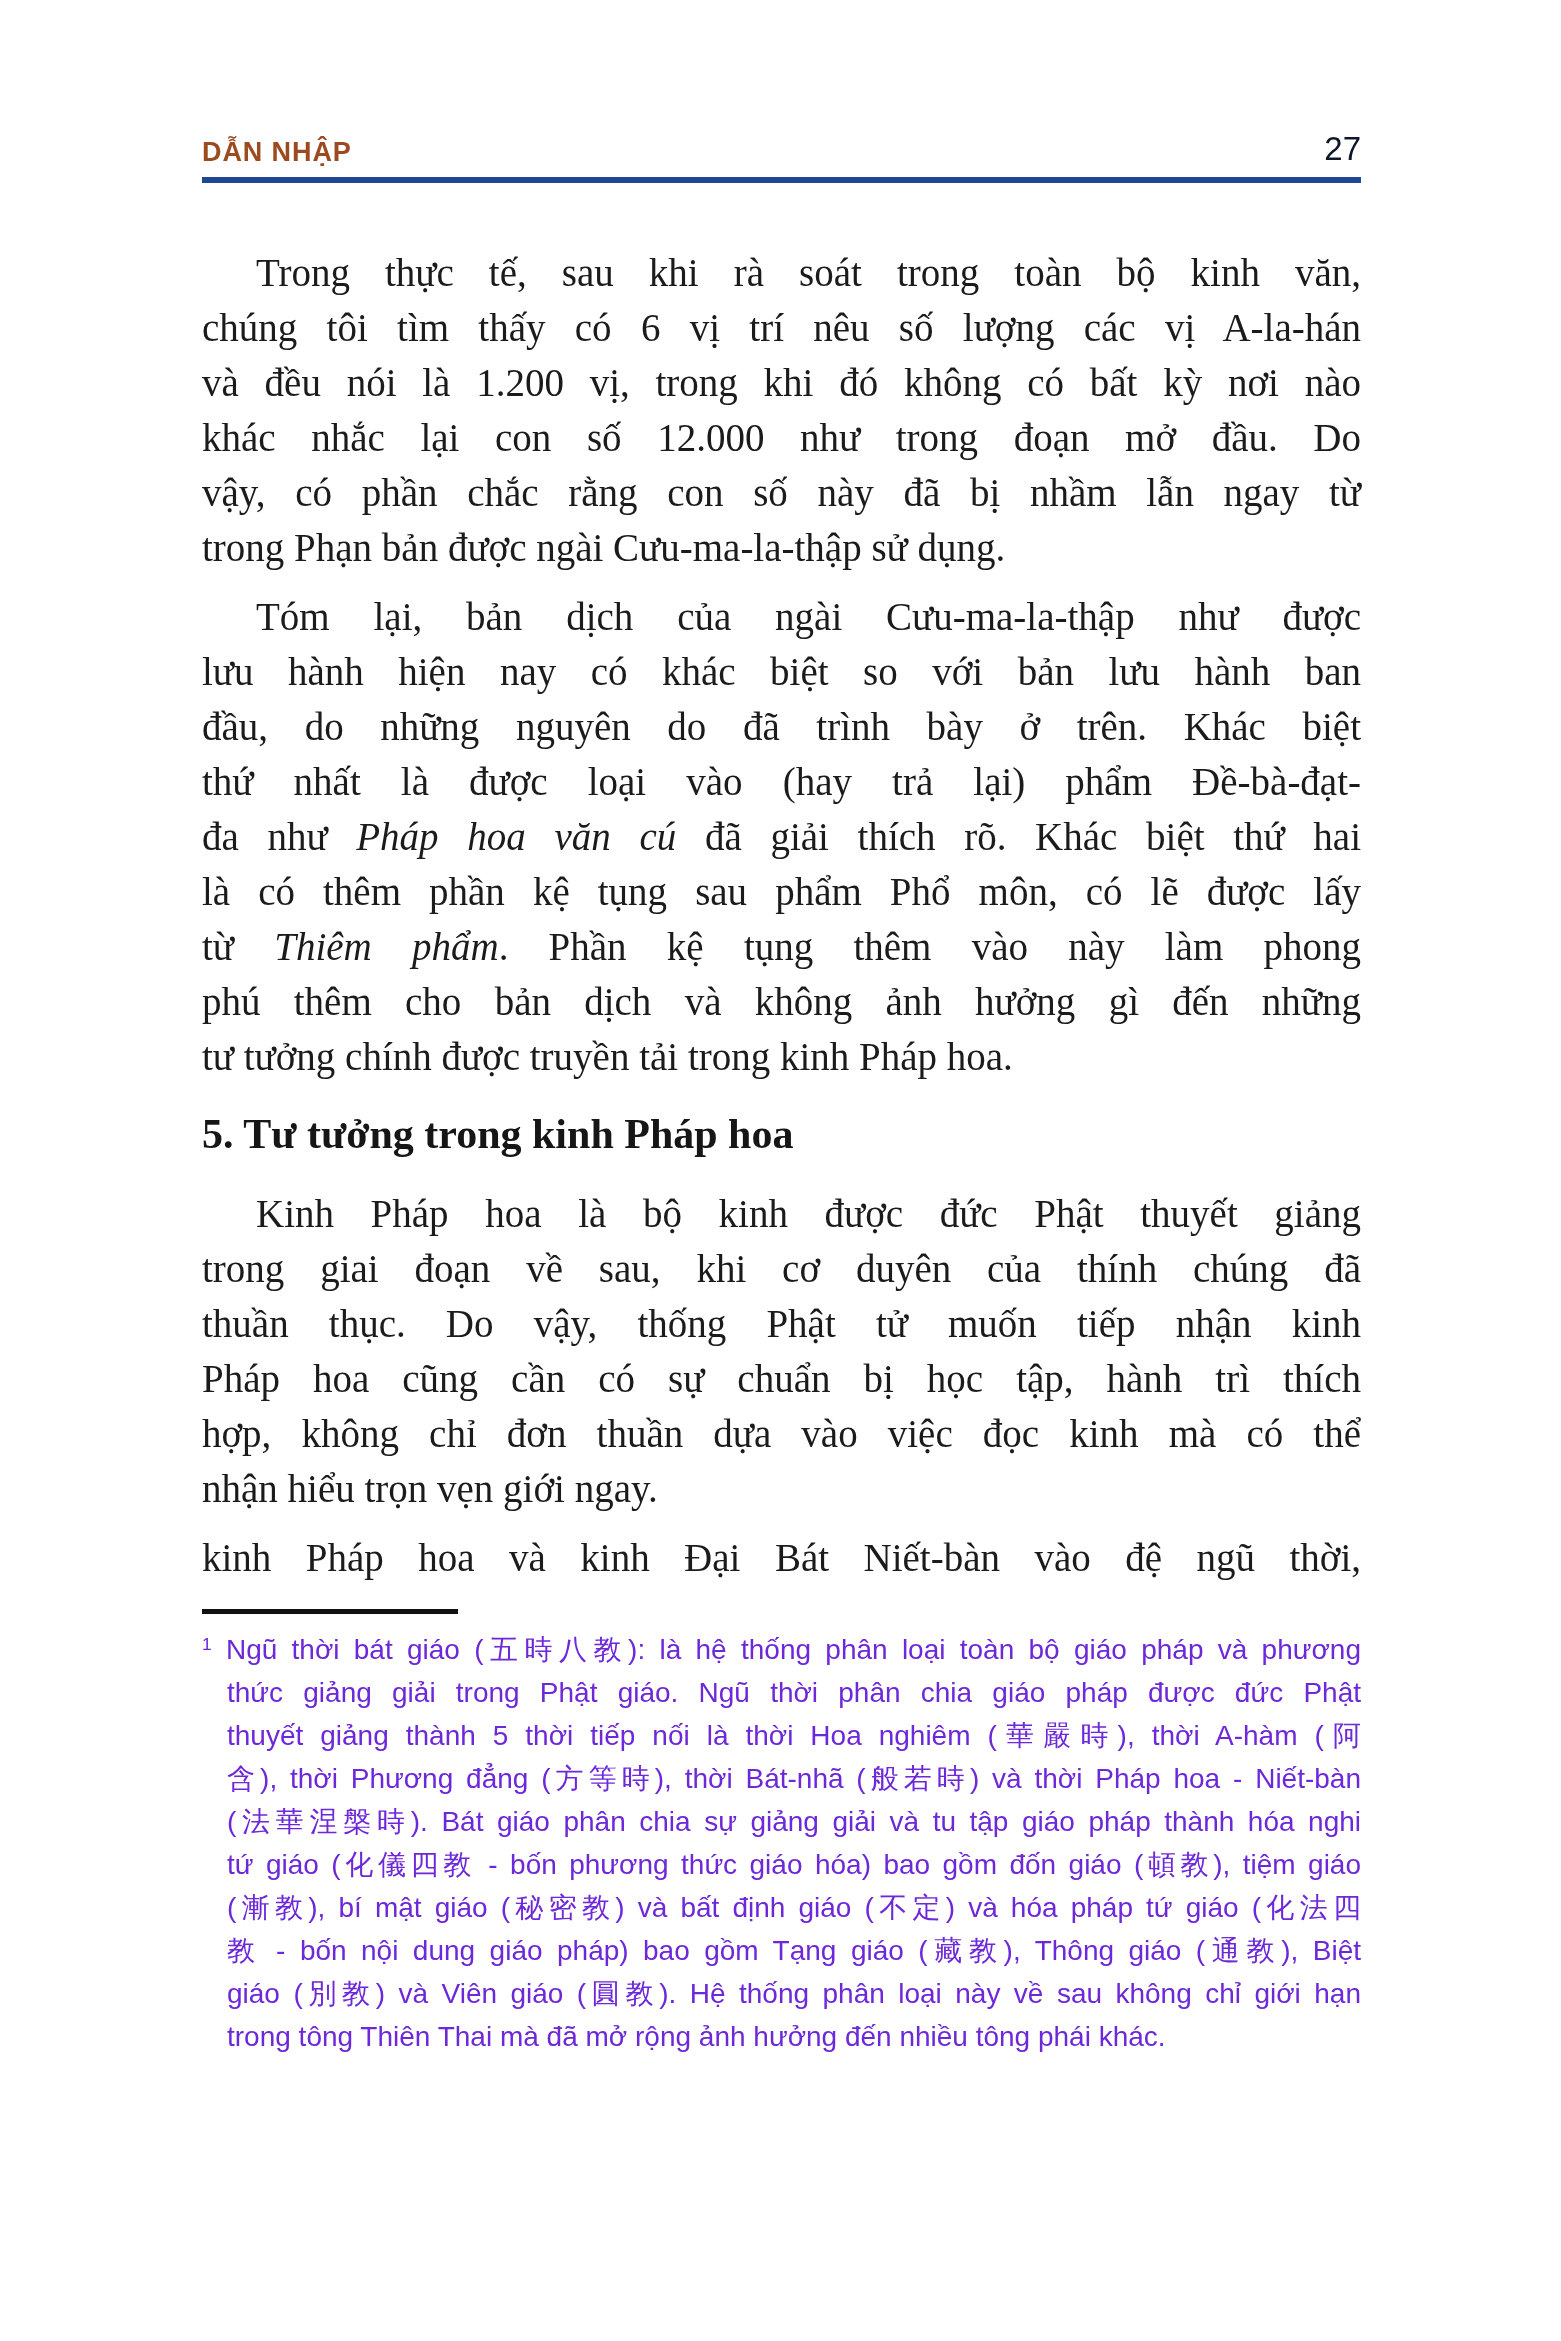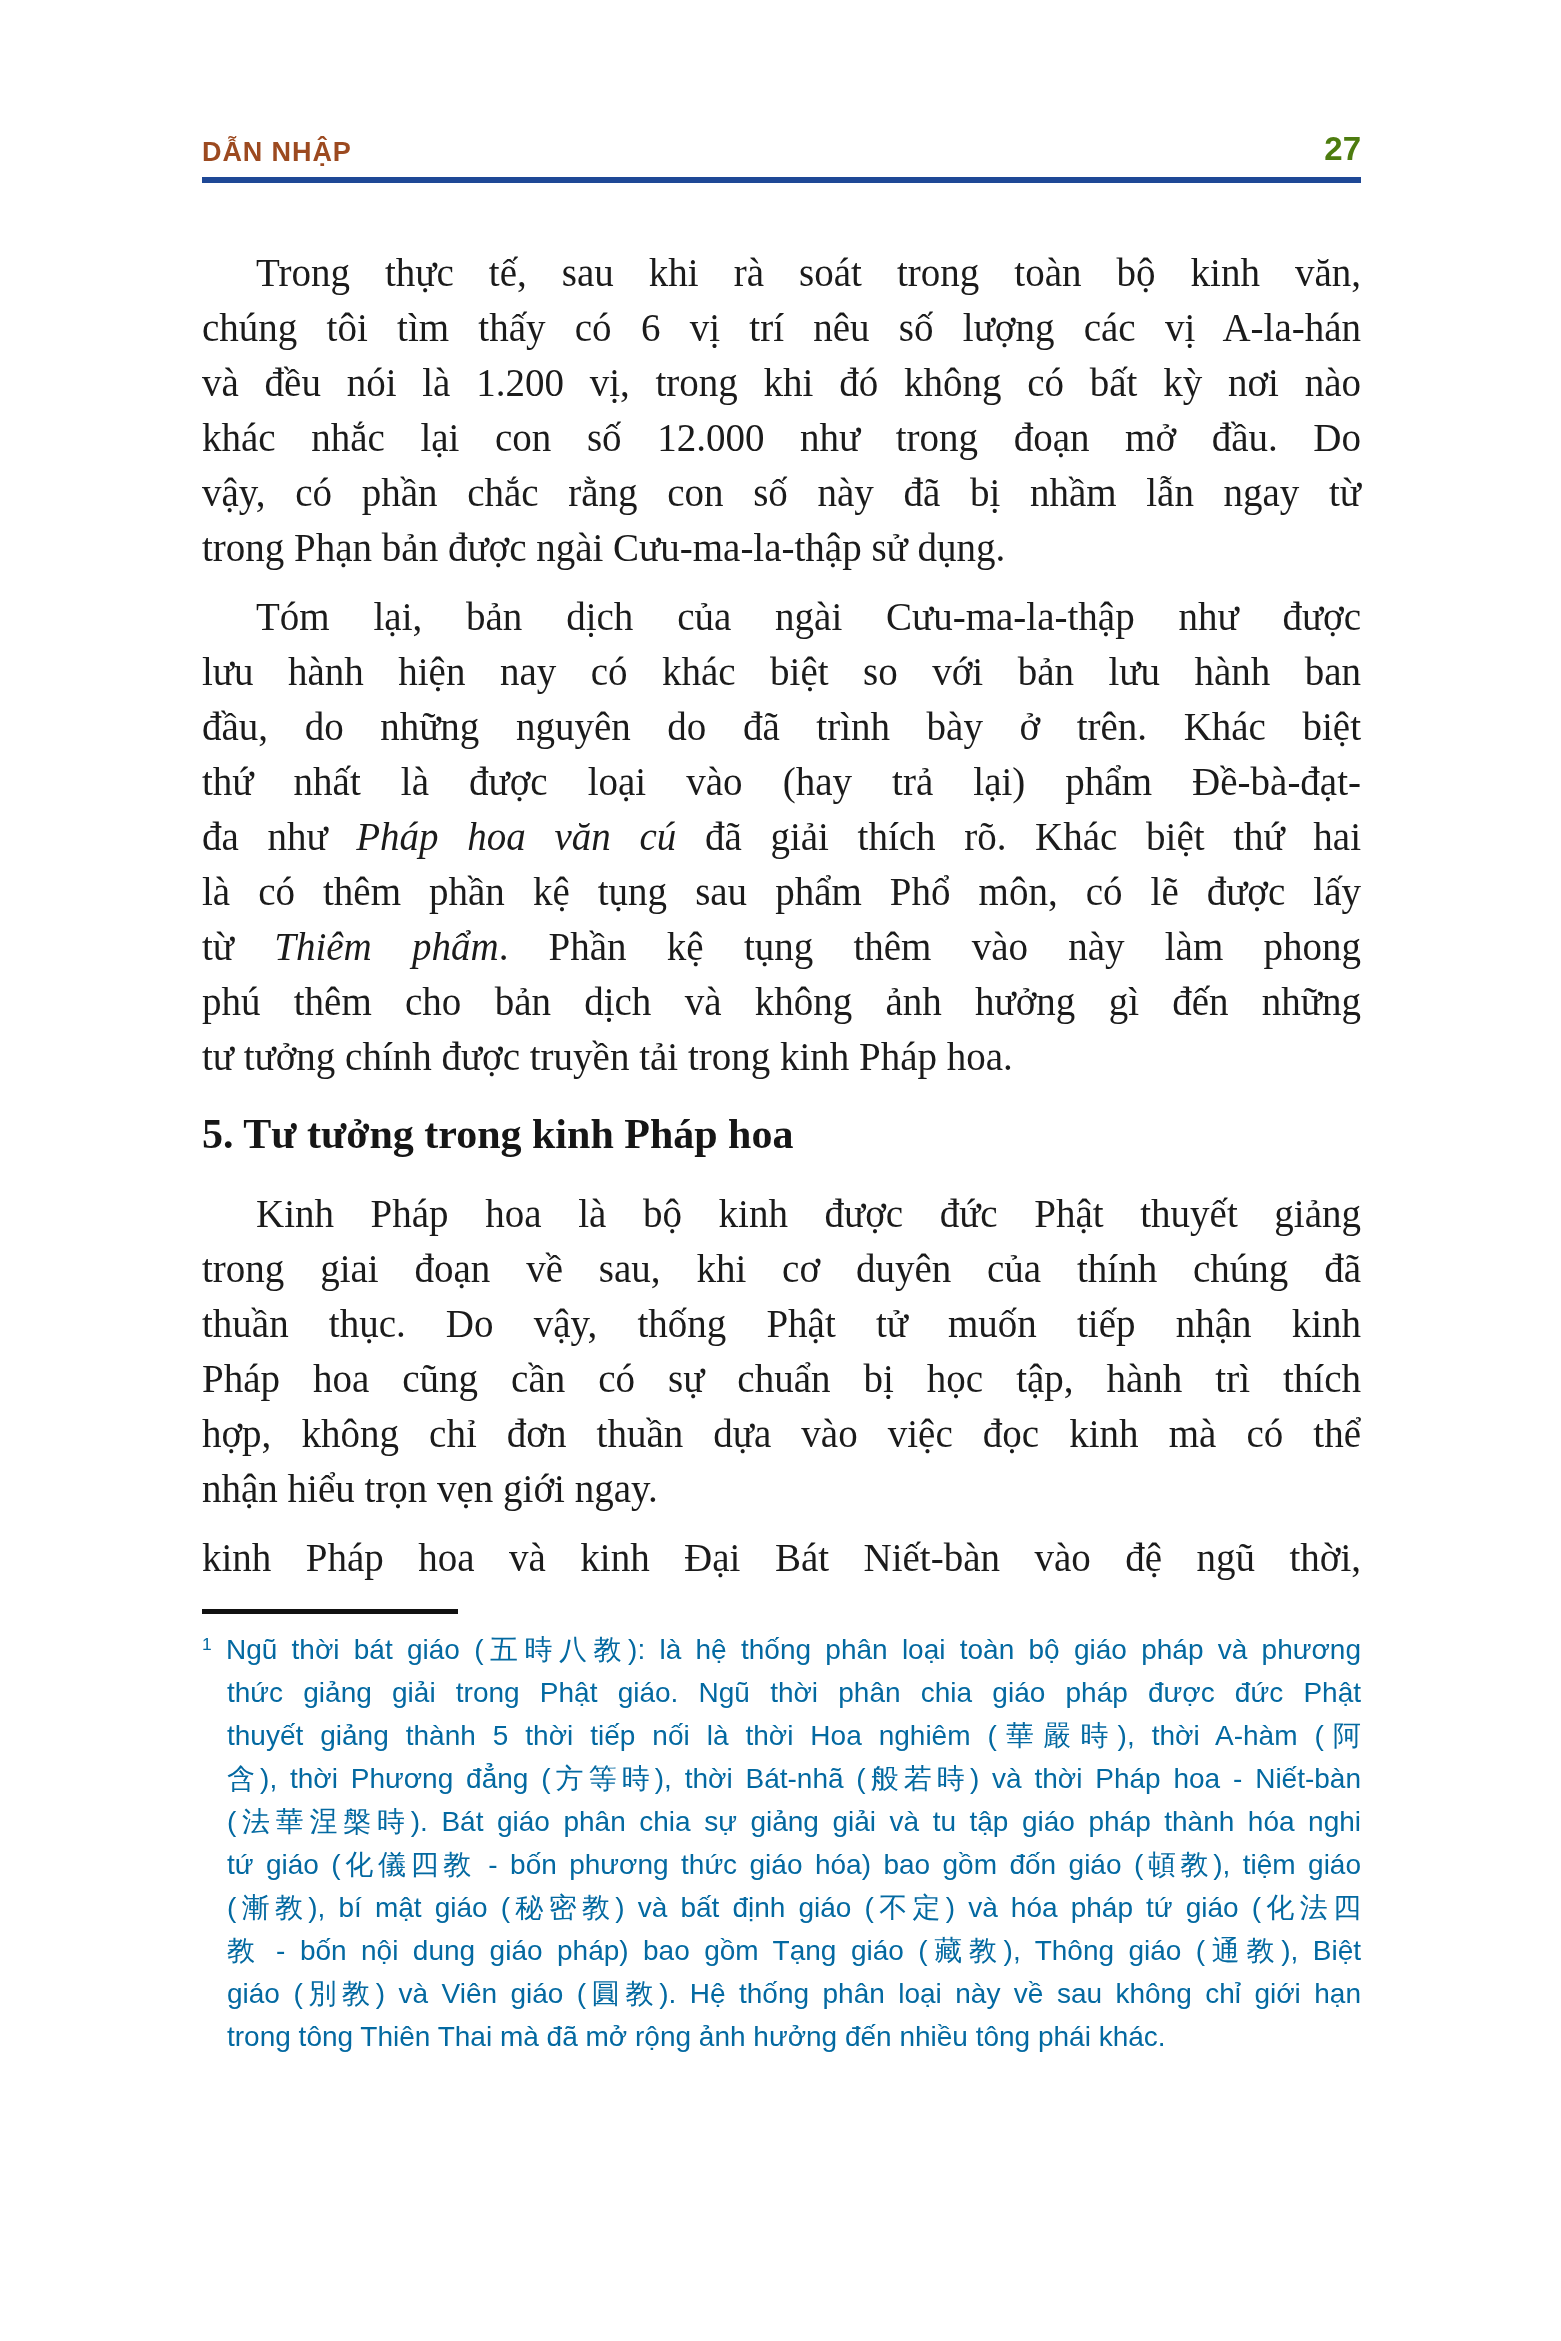--- a/index.html
+++ b/index.html
@@ -11,39 +11,39 @@
     padding:130px 200px 0 202px;
     font-family:"Liberation Serif","DejaVu Serif",serif;
     color:#1b1b1b;
     overflow:hidden;
   }
   .running-header{
     display:flex;justify-content:space-between;align-items:flex-end;
     font-family:"Liberation Sans","DejaVu Sans",sans-serif;
   }
   .rtitle{font-weight:bold;font-size:27px;letter-spacing:0.9px;}
-  .pnum{font-weight:bold;font-size:33px;color:#4d7c0f;}
+  .pnum{font-weight:normal;font-size:33px;color:#0f172a;}
   .rule{height:6px;margin-top:8.7px;}
   .bodytext{margin-top:62px;font-size:39px;line-height:55px;}
   .para{margin:0 0 14px 0;}
   .jline{text-align:justify;text-align-last:justify;}
   .jline.last{text-align-last:left;}
   .para .first{text-indent:54px;}
   .heading{
     font-weight:bold;font-size:42px;line-height:52px;
     margin:24px 0 26px 0;color:#161616;
   }
   em{font-style:italic;}
   .sup{font-size:0.58em;vertical-align:0.62em;line-height:0;}
   .fnsep{width:256px;height:5.2px;background:#111111;margin-top:24px;}
   .footnote{
     margin-top:14px;
     font-family:"Liberation Sans","DejaVu Sans",sans-serif;
     font-size:28px;line-height:43px;
-    padding-left:25px;color:#0369a1;
+    padding-left:25px;color:#6d28d9;
   }
   .fn-line.first{text-indent:-25px;}
   .footnote .sup{font-size:0.62em;vertical-align:0.5em;}
 </style>
 </head>
 <body>
 
 <div class="page">
   <div class="running-header">
     <span class="rtitle" style="color: rgb(156, 74, 32);">DẪN NHẬP</span>

